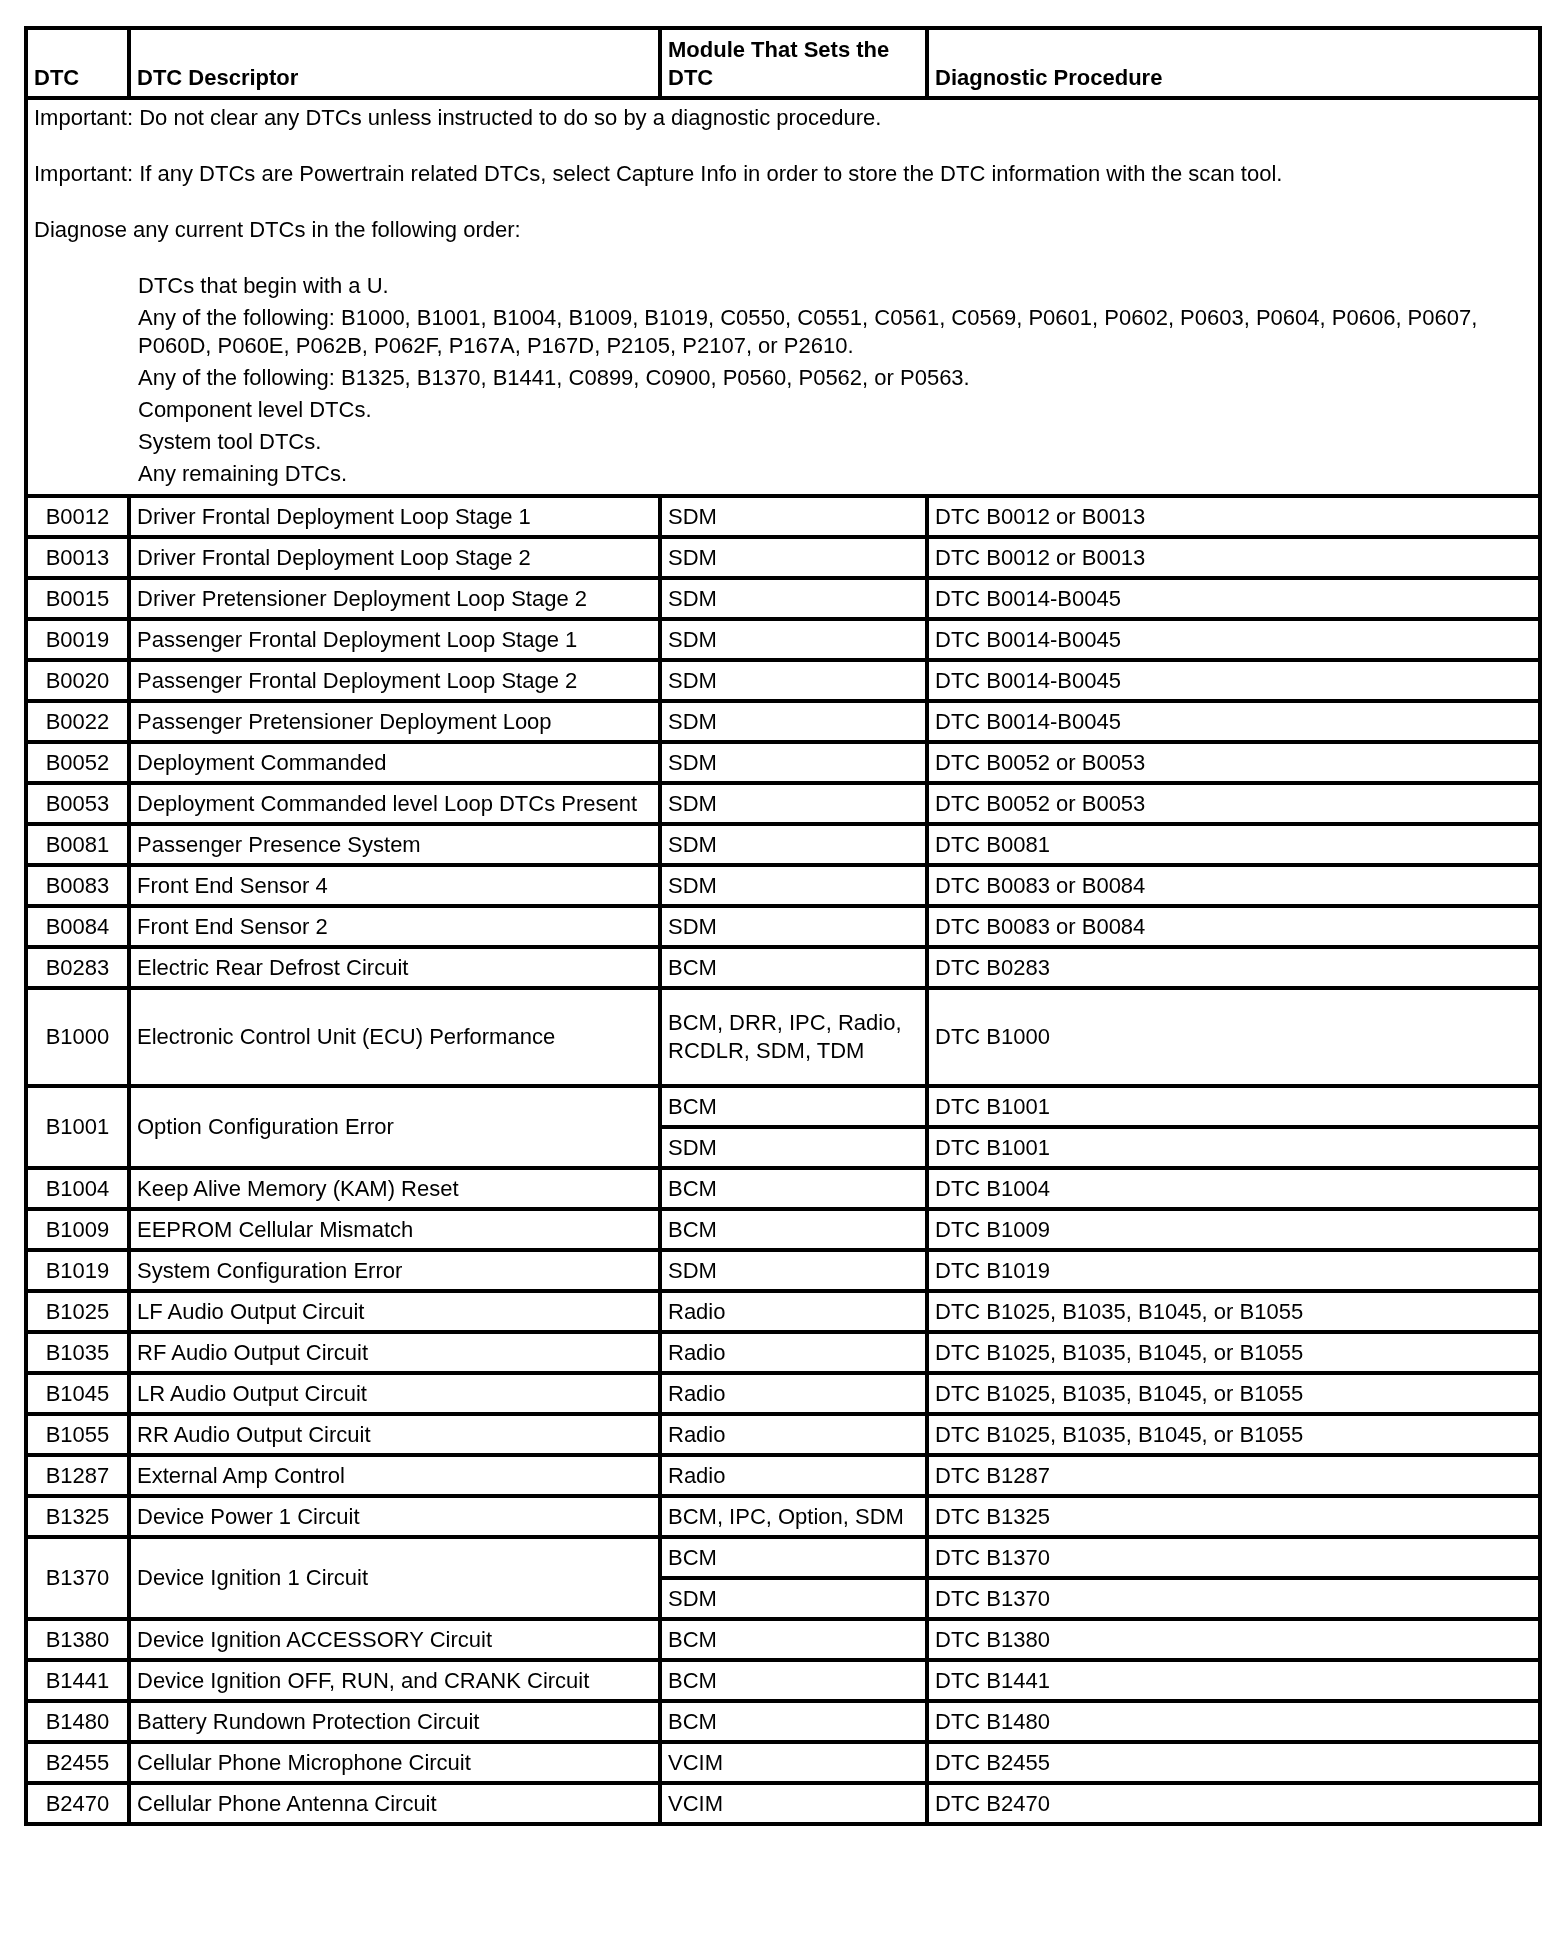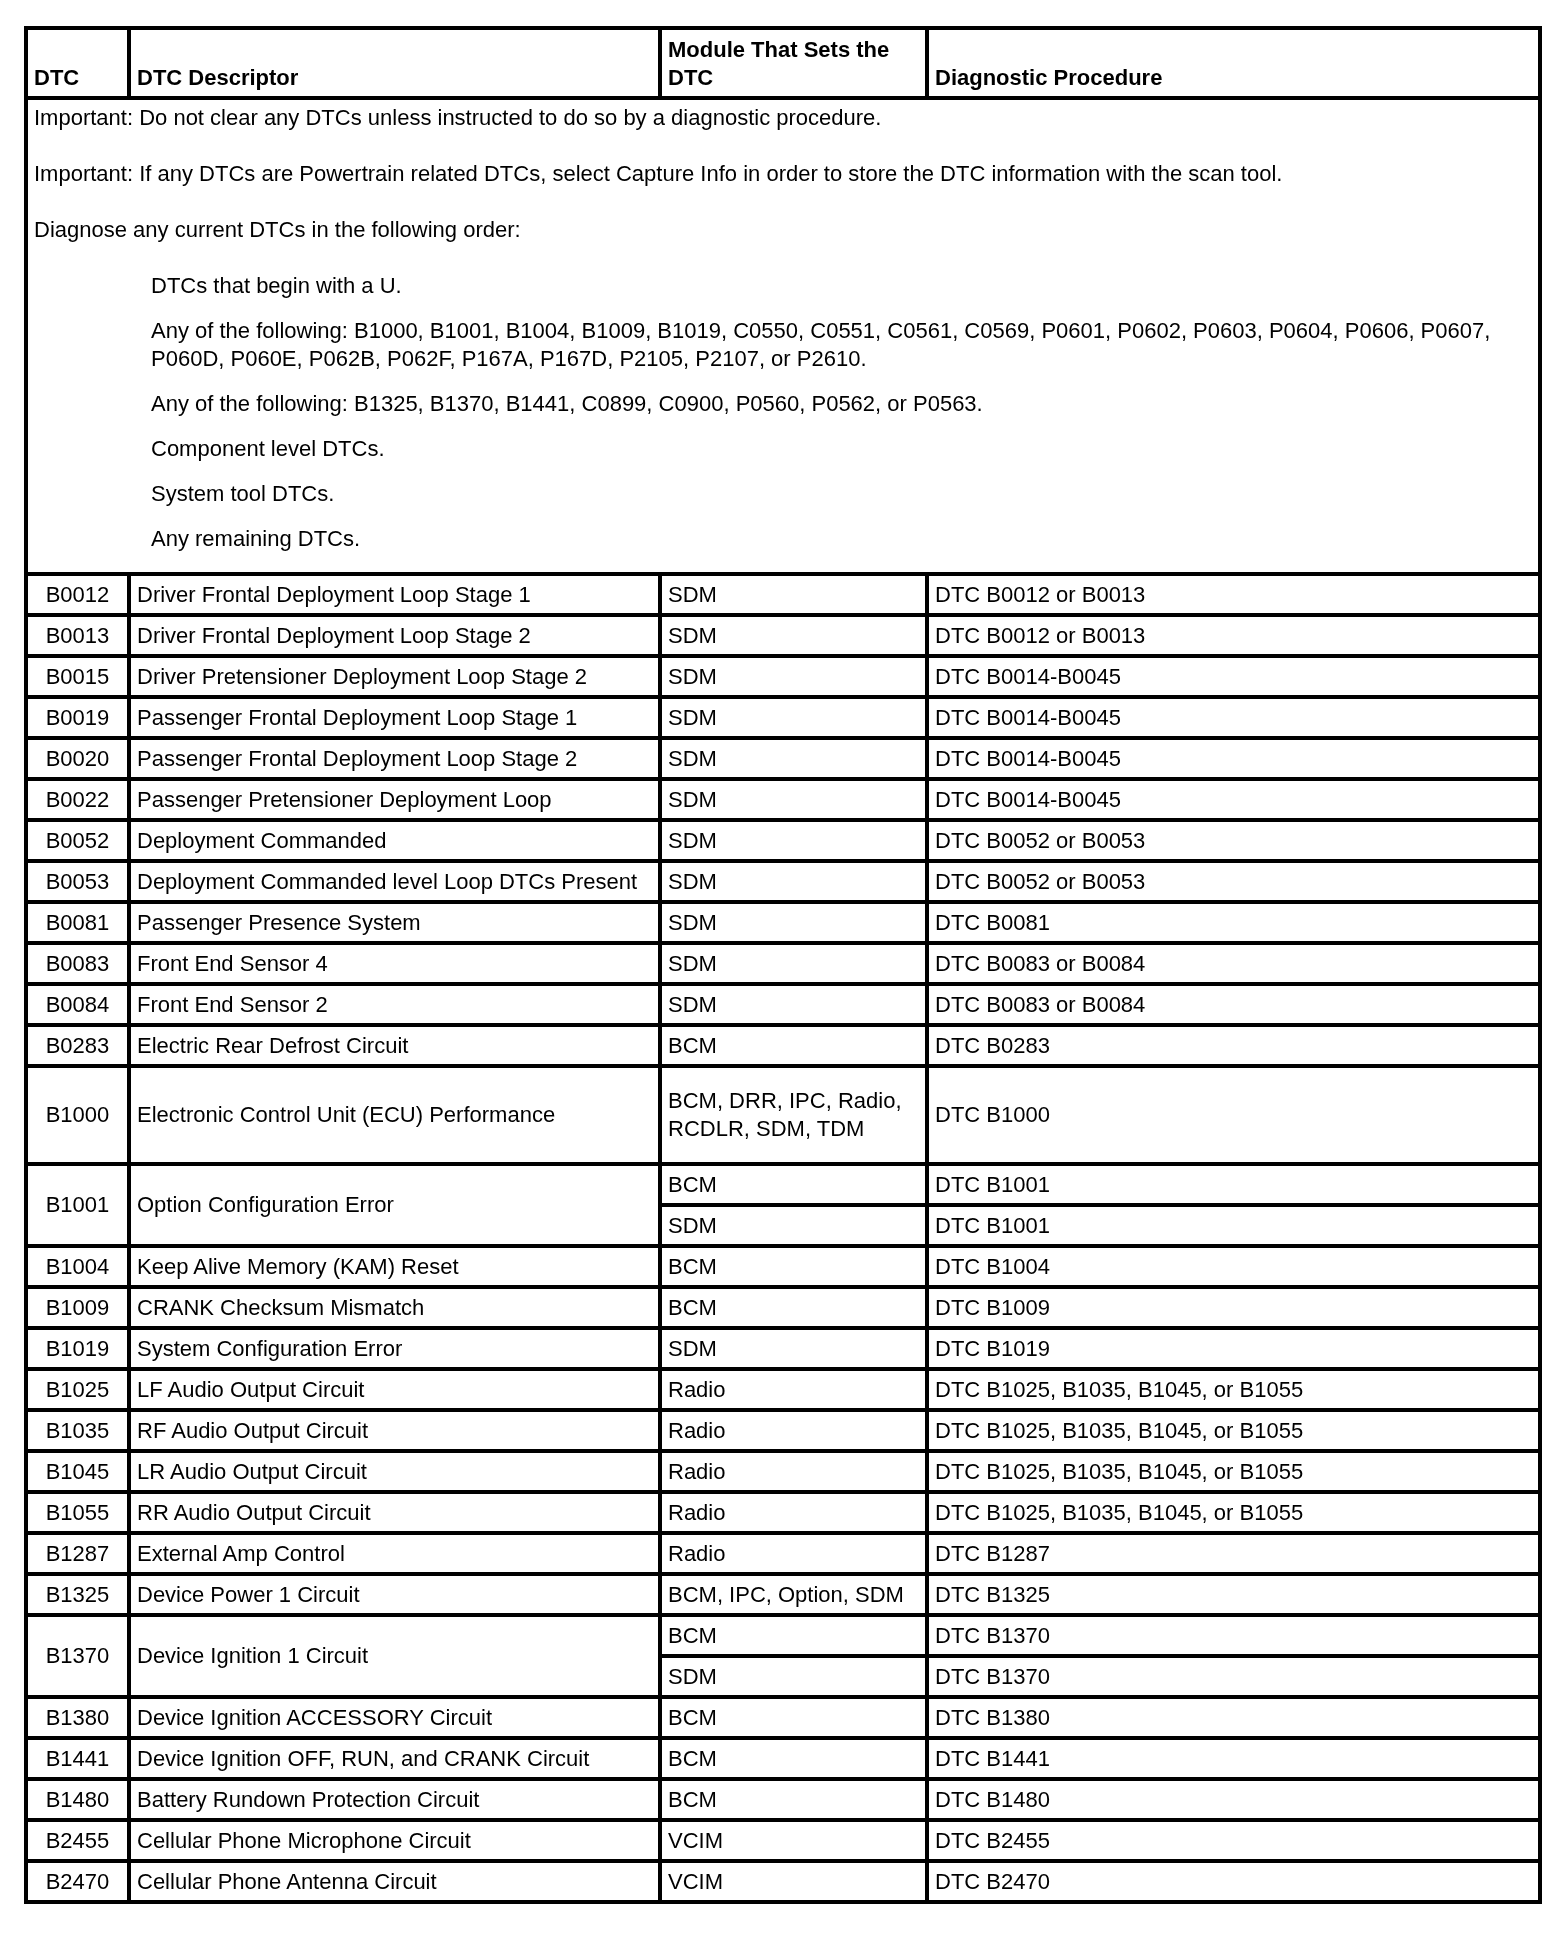--- a/index.html
+++ b/index.html
@@ -10,21 +10,21 @@
               font-family: "Liberation Sans", sans-serif; font-size: 22px; line-height: 28px; }
   table.dtc td, table.dtc th { border: 4px solid #000; padding: 2px 6px; vertical-align: middle; }
   table.dtc th { font-weight: bold; text-align: left; vertical-align: bottom; height: 60px;
                  padding-bottom: 4px; line-height: 28px; }
   col.c1 { width: 103px; } col.c2 { width: 531px; } col.c3 { width: 267px; } col.c4 { width: 613px; }
   td.code { text-align: center; padding: 2px 4px; }
   td.intro { padding: 4px 6px 4px 6px; vertical-align: top; }
   .imp { font-weight: normal; margin: 2px 0 28px 0; }
   .plain { margin: 0 0 28px 0; }
   .order { margin: 12px 0 2px 100px; }
-  .order div { margin: 17px; }
+  .order div { margin: 4px; }
   tr.r1 td { height: 33px; }
   tr.r3 td { height: 90px; }
   tr.sub td { height: 33px; }
 </style>
 </head>
 <body>
 
 <div class="sheet">
   <table class="dtc">
     <colgroup>
@@ -146,21 +146,21 @@
           <td>DTC B1001</td>
         </tr>
         <tr class="r1">
           <td class="code">B1004</td>
           <td>Keep Alive Memory (KAM) Reset</td>
           <td>BCM</td>
           <td>DTC B1004</td>
         </tr>
         <tr class="r1">
           <td class="code">B1009</td>
-          <td>CRANK Checksum Mismatch</td>
+          <td>EEPROM Cellular Mismatch</td>
           <td>BCM</td>
           <td>DTC B1009</td>
         </tr>
         <tr class="r1">
           <td class="code">B1019</td>
           <td>System Configuration Error</td>
           <td>SDM</td>
           <td>DTC B1019</td>
         </tr>
         <tr class="r1">

